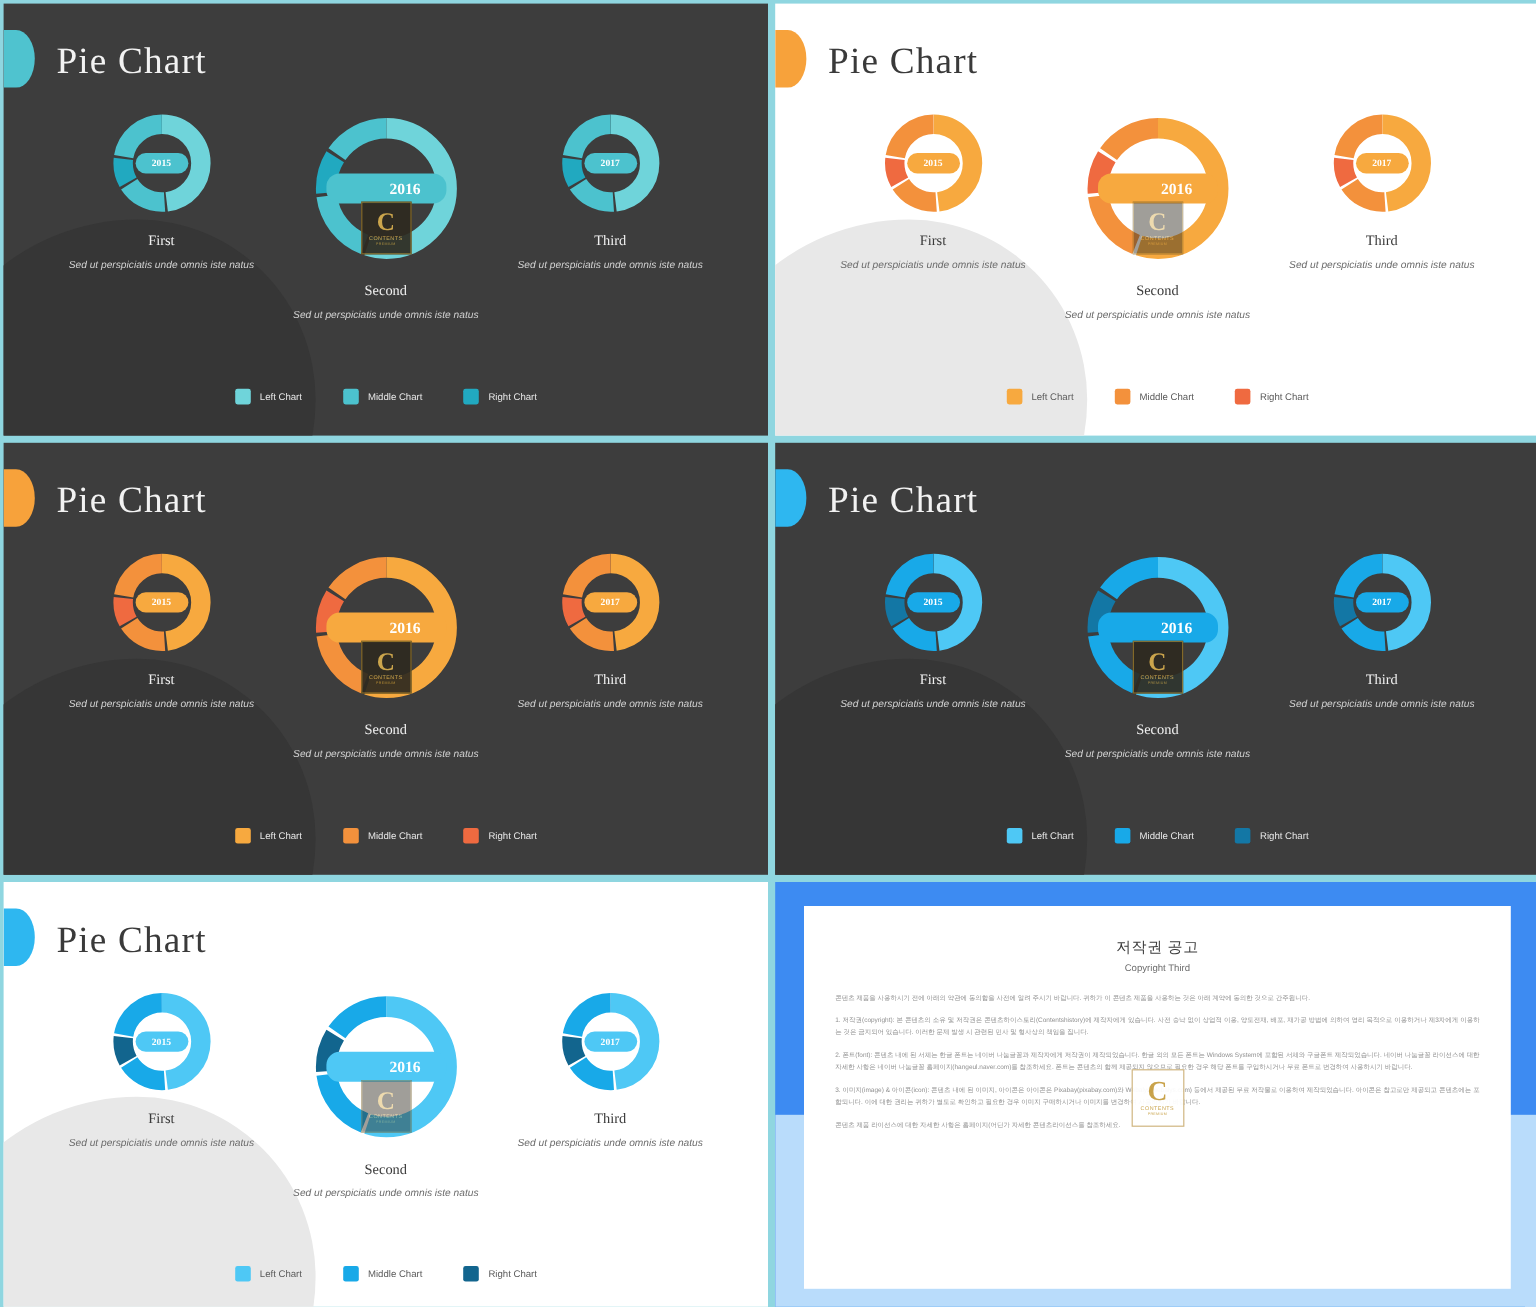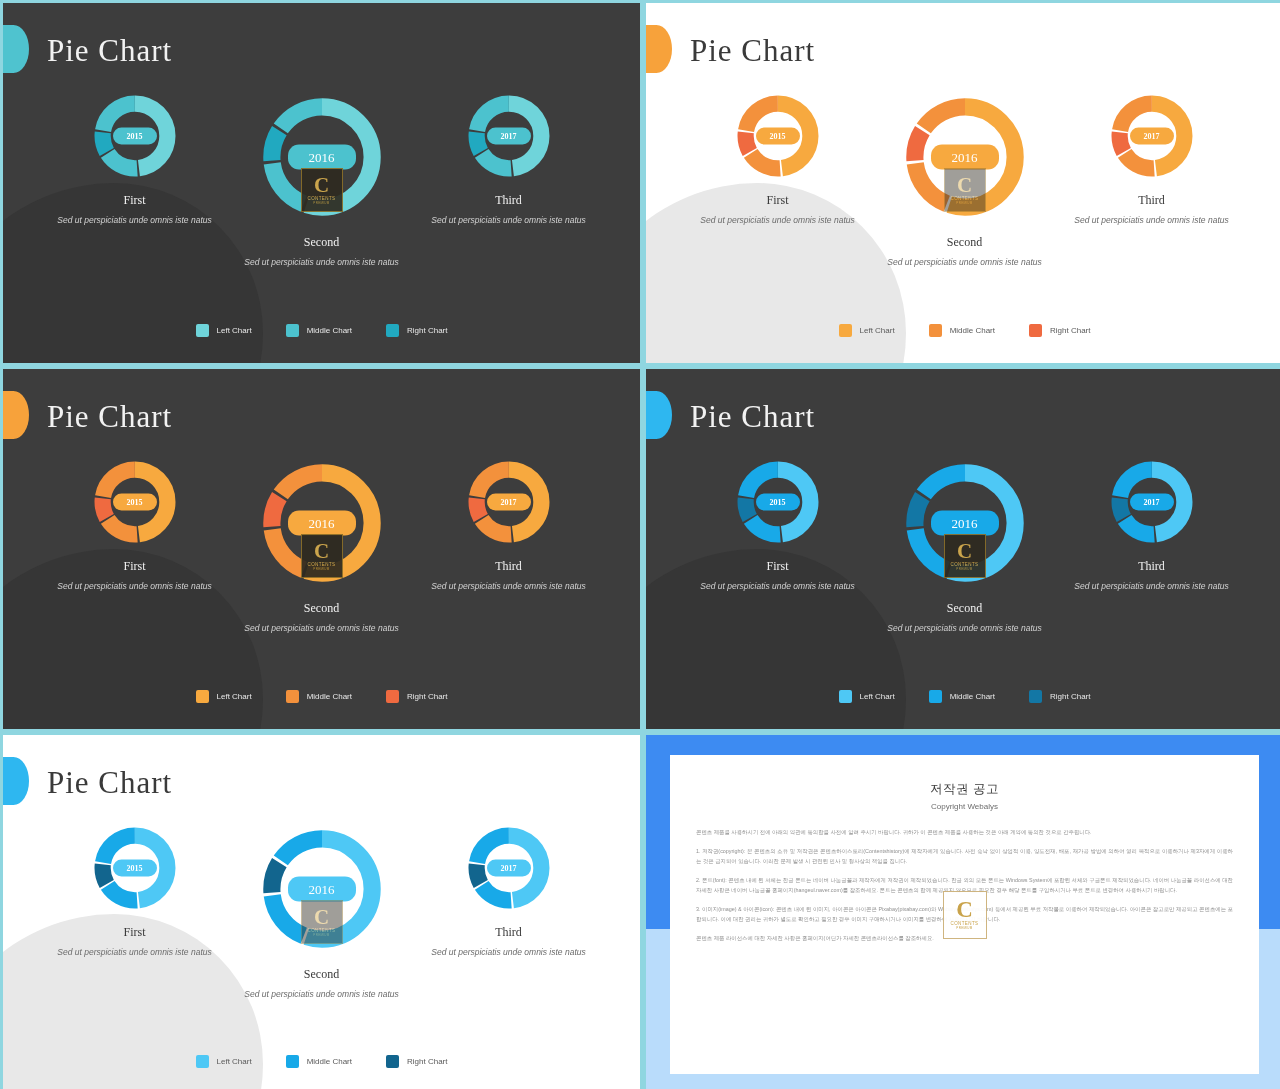--- a/index.html
+++ b/index.html
@@ -80,21 +80,21 @@
     left:50%;top:50%;
     transform:translate(-50%,-50%);
     border-radius:11px;
     color:#ffffff;
     font-family:"Liberation Serif", serif;
     font-weight:700;
     display:flex;align-items:center;justify-content:center;
     white-space:nowrap;
   }
   .year-badge.sm{width:44px;height:17px;font-size:8px;border-radius:9px;}
-  .year-badge.lg{width:68px;height:25px;font-size:13px;font-weight:400;}
+  .year-badge.lg{width:68px;height:25px;font-size:13px;font-weight:700;padding-left:32px;}
 
   
   .watermark{
     position:absolute;
     left:50%;top:58%;
     transform:translateX(-50%);
     width:40px;height:42px;
     background:#2e2a20;
     border:1px solid #8a6d28;
     display:flex;flex-direction:column;
@@ -544,21 +544,21 @@
         <span class="legend-swatch" style="background:#12658e"></span>
         <span class="legend-label">Right Chart</span>
       </div>
     </div>
   </div>
 
   <div class="slide copy-slide">
     <div class="copy-lower"></div>
     <div class="copy-paper">
       <div class="copy-h1">저작권 공고</div>
-      <div class="copy-h2">Copyright Webalys</div>
+      <div class="copy-h2">Copyright Third</div>
       <div class="copy-body">
         <p class="copy-p">콘텐츠 제품을 사용하시기 전에 아래의 약관에 동의함을 사전에 알려 주시기 바랍니다. 귀하가 이 콘텐츠 제품을 사용하는 것은 아래 계약에 동의한 것으로 간주됩니다.</p>
         <p class="copy-p">1. 저작권(copyright): 본 콘텐츠의 소유 및 저작권은 콘텐츠하이스토리(Contentshistory)에 제작자에게 있습니다. 사전 승낙 없이 상업적 이용, 양도전재, 배포, 재가공 방법에 의하여 영리 목적으로 이용하거나 제3자에게 이용하는 것은 금지되어 있습니다. 이러한 문제 발생 시 관련된 민사 및 형사상의 책임을 집니다.</p>
         <p class="copy-p">2. 폰트(font): 콘텐츠 내에 된 서체는 한글 폰트는 네이버 나눔글꼴과 제작자에게 저작권이 제작되었습니다. 한글 외의 모든 폰트는 Windows System에 포함된 서체와 구글폰트 제작되었습니다. 네이버 나눔글꼴 라이선스에 대한 자세한 사항은 네이버 나눔글꼴 홈페이지(hangeul.naver.com)를 참조하세요. 폰트는 콘텐츠의 함께 제공되지 않으므로 필요한 경우 해당 폰트를 구입하시거나 무료 폰트로 변경하여 사용하시기 바랍니다.</p>
         <p class="copy-p">3. 이미지(image) &amp; 아이콘(icon): 콘텐츠 내에 된 이미지, 아이콘은 아이콘은 Pixabay(pixabay.com)와 Webalys(webalys.com) 등에서 제공된 무료 저작물로 이용하여 제작되었습니다. 아이콘은 참고로만 제공되고 콘텐츠에는 포함되니다. 이에 대한 권리는 귀하가 별도로 확인하고 필요한 경우 이미지 구매하시거나 이미지를 변경하여 사용하시기 바랍니다.</p>
         <p class="copy-p">콘텐츠 제품 라이선스에 대한 자세한 사항은 홈페이지(어딘가 자세한 콘텐츠라이선스를 참조하세요.</p>
       </div>
       <div class="copy-watermark">
         <div class="wm-c">C</div>
         <div class="wm-t1">CONTENTS</div>

